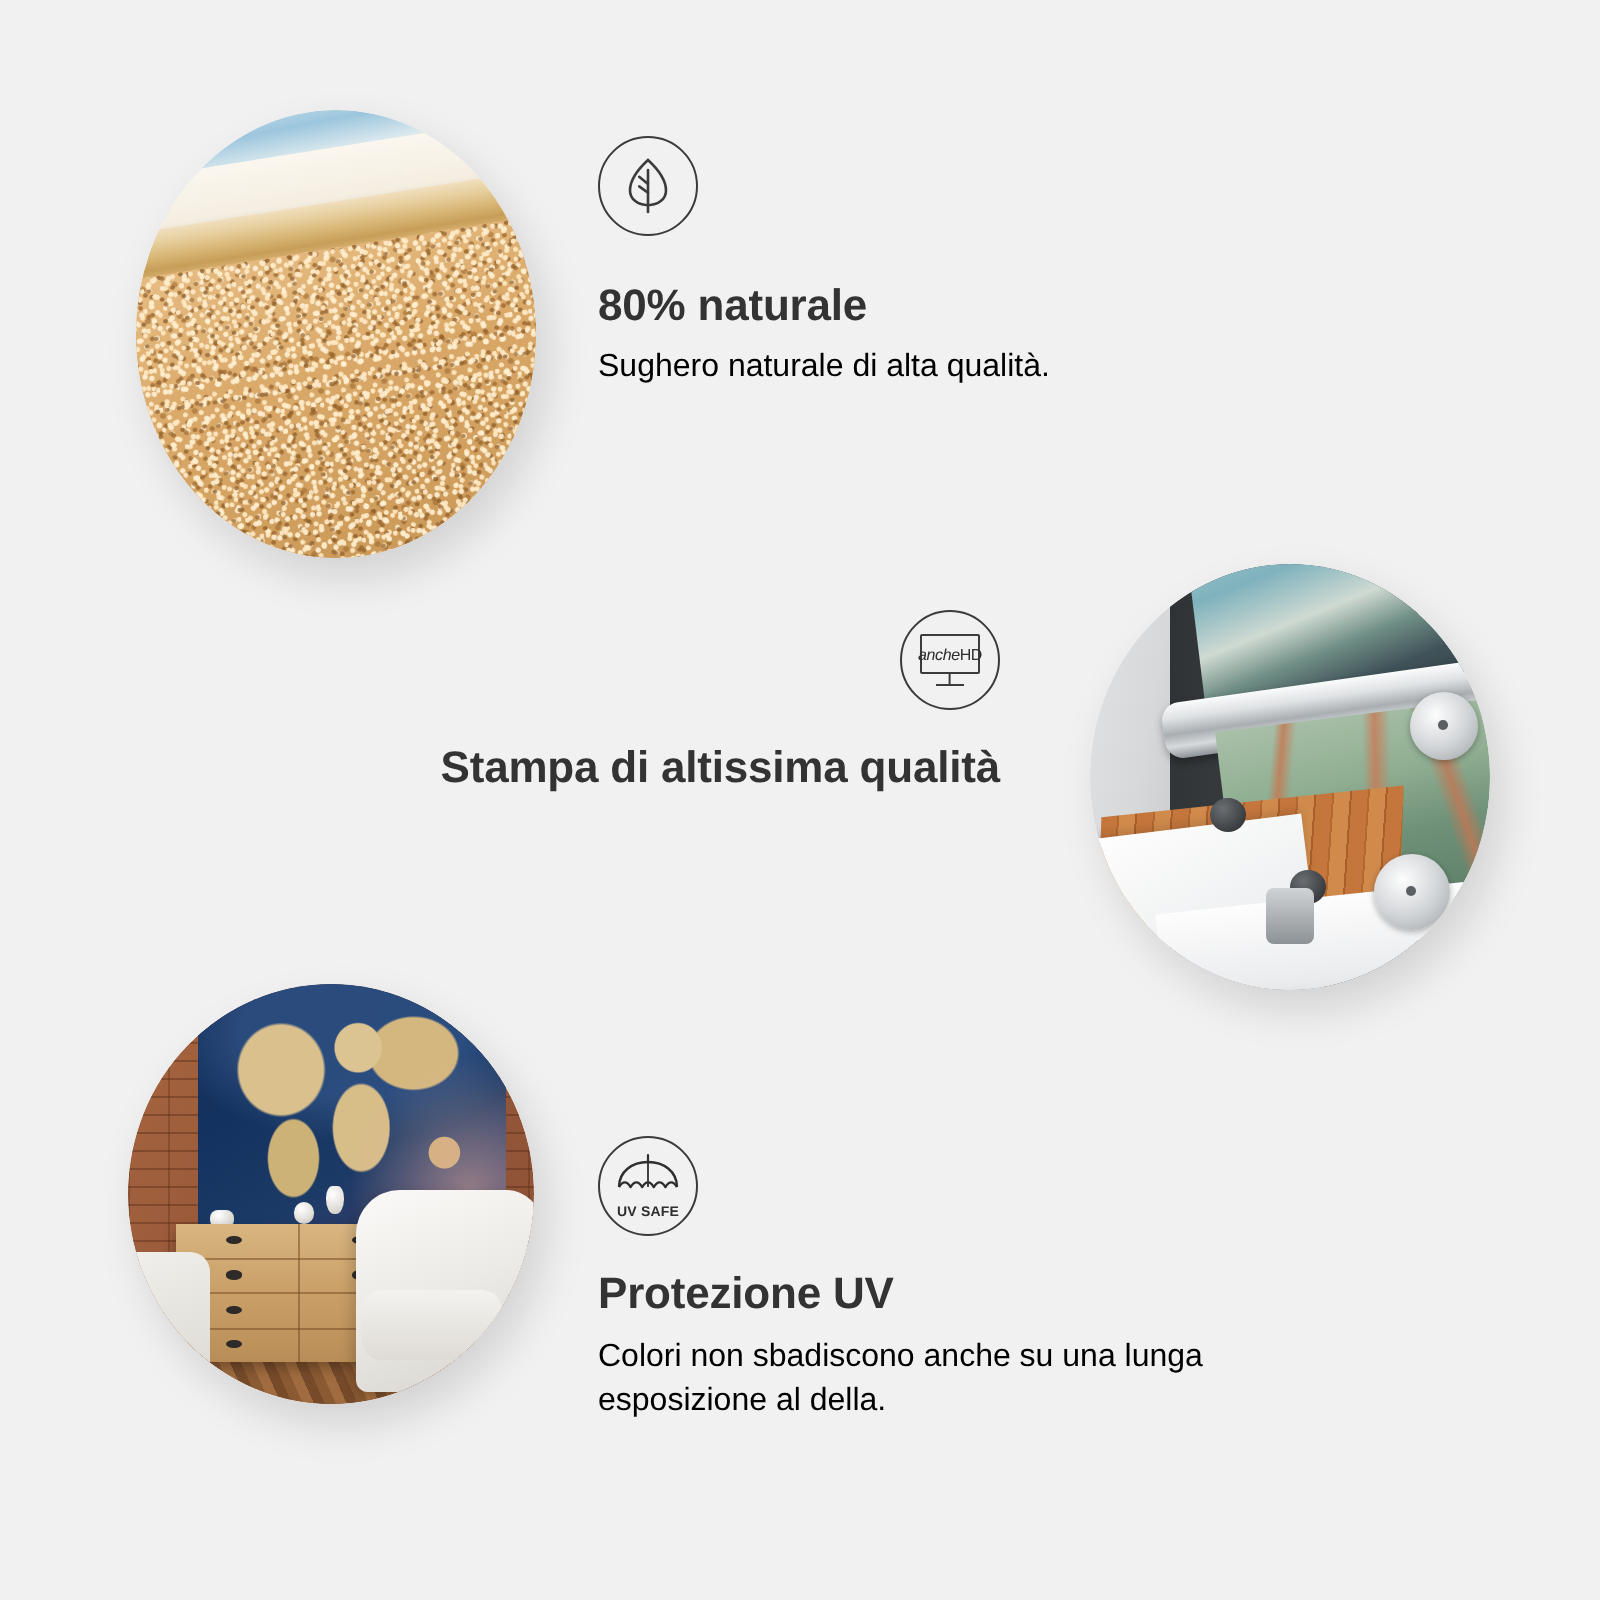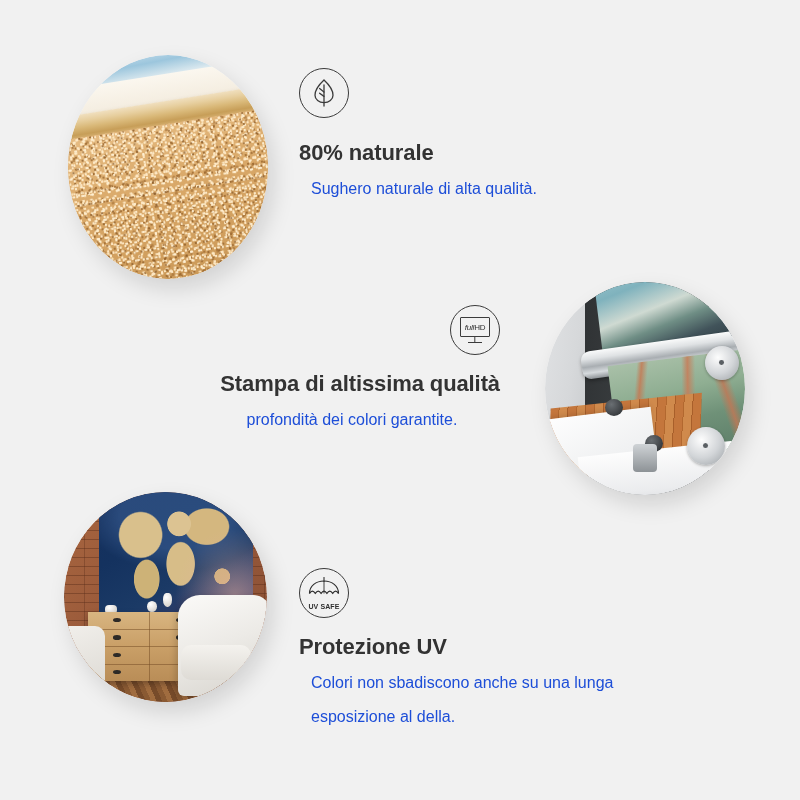--- a/index.html
+++ b/index.html
@@ -230,23 +230,23 @@
   }
   .feature h3 {
     margin: 0;
     font-size: 22px;
     font-weight: bold;
     color: #333333;
     letter-spacing: -0.1px;
     line-height: 1.2;
   }
   .feature p {
-    margin: 12px;
+    margin: 0;
     font-size: 16px;
-    color: #1d4ed8;
+    color: #000000;
     line-height: 1.38;
   }
 
   #feature-natural        { left: 299px; top: 68px;  width: 330px; }
   #feature-natural .icon-badge { margin-bottom: 22px; }
   #feature-natural h3     { margin-bottom: 7px; }
 
   #feature-print          { left: 160px; top: 305px; width: 340px; text-align: right; }
   #feature-print .badge-row { display: flex; justify-content: flex-end; margin-bottom: 16px; }
   #feature-print h3       { margin-bottom: 6px; margin-top: 12px; }
@@ -331,29 +331,28 @@
       <div class="knob k2"></div>
       <div class="spindle"></div>
     </div>
   </div>
 
   <div class="feature" id="feature-print">
     <div class="badge-row">
       <div class="icon-badge">
         <div class="hd-wrap">
           <div class="hd-screen">
-            <span class="hd-text"><span class="it">full</span><span>HD</span></span>
+            <span class="hd-text"><span class="it">anche</span><span>HD</span></span>
           </div>
           <div class="hd-stand"></div>
           <div class="hd-foot"></div>
         </div>
       </div>
     </div>
     <h3>Stampa di altissima qualità</h3>
-    <p>profondità dei colori garantite.</p>
   </div>
 
   <div class="photo" id="photo-room">
     <div class="photo-inner">
       <div class="brick"></div>
       <div class="map"></div>
       <div class="map-glow"></div>
       <div class="floor"></div>
       <div class="deco d1"></div>
       <div class="deco d2"></div>

